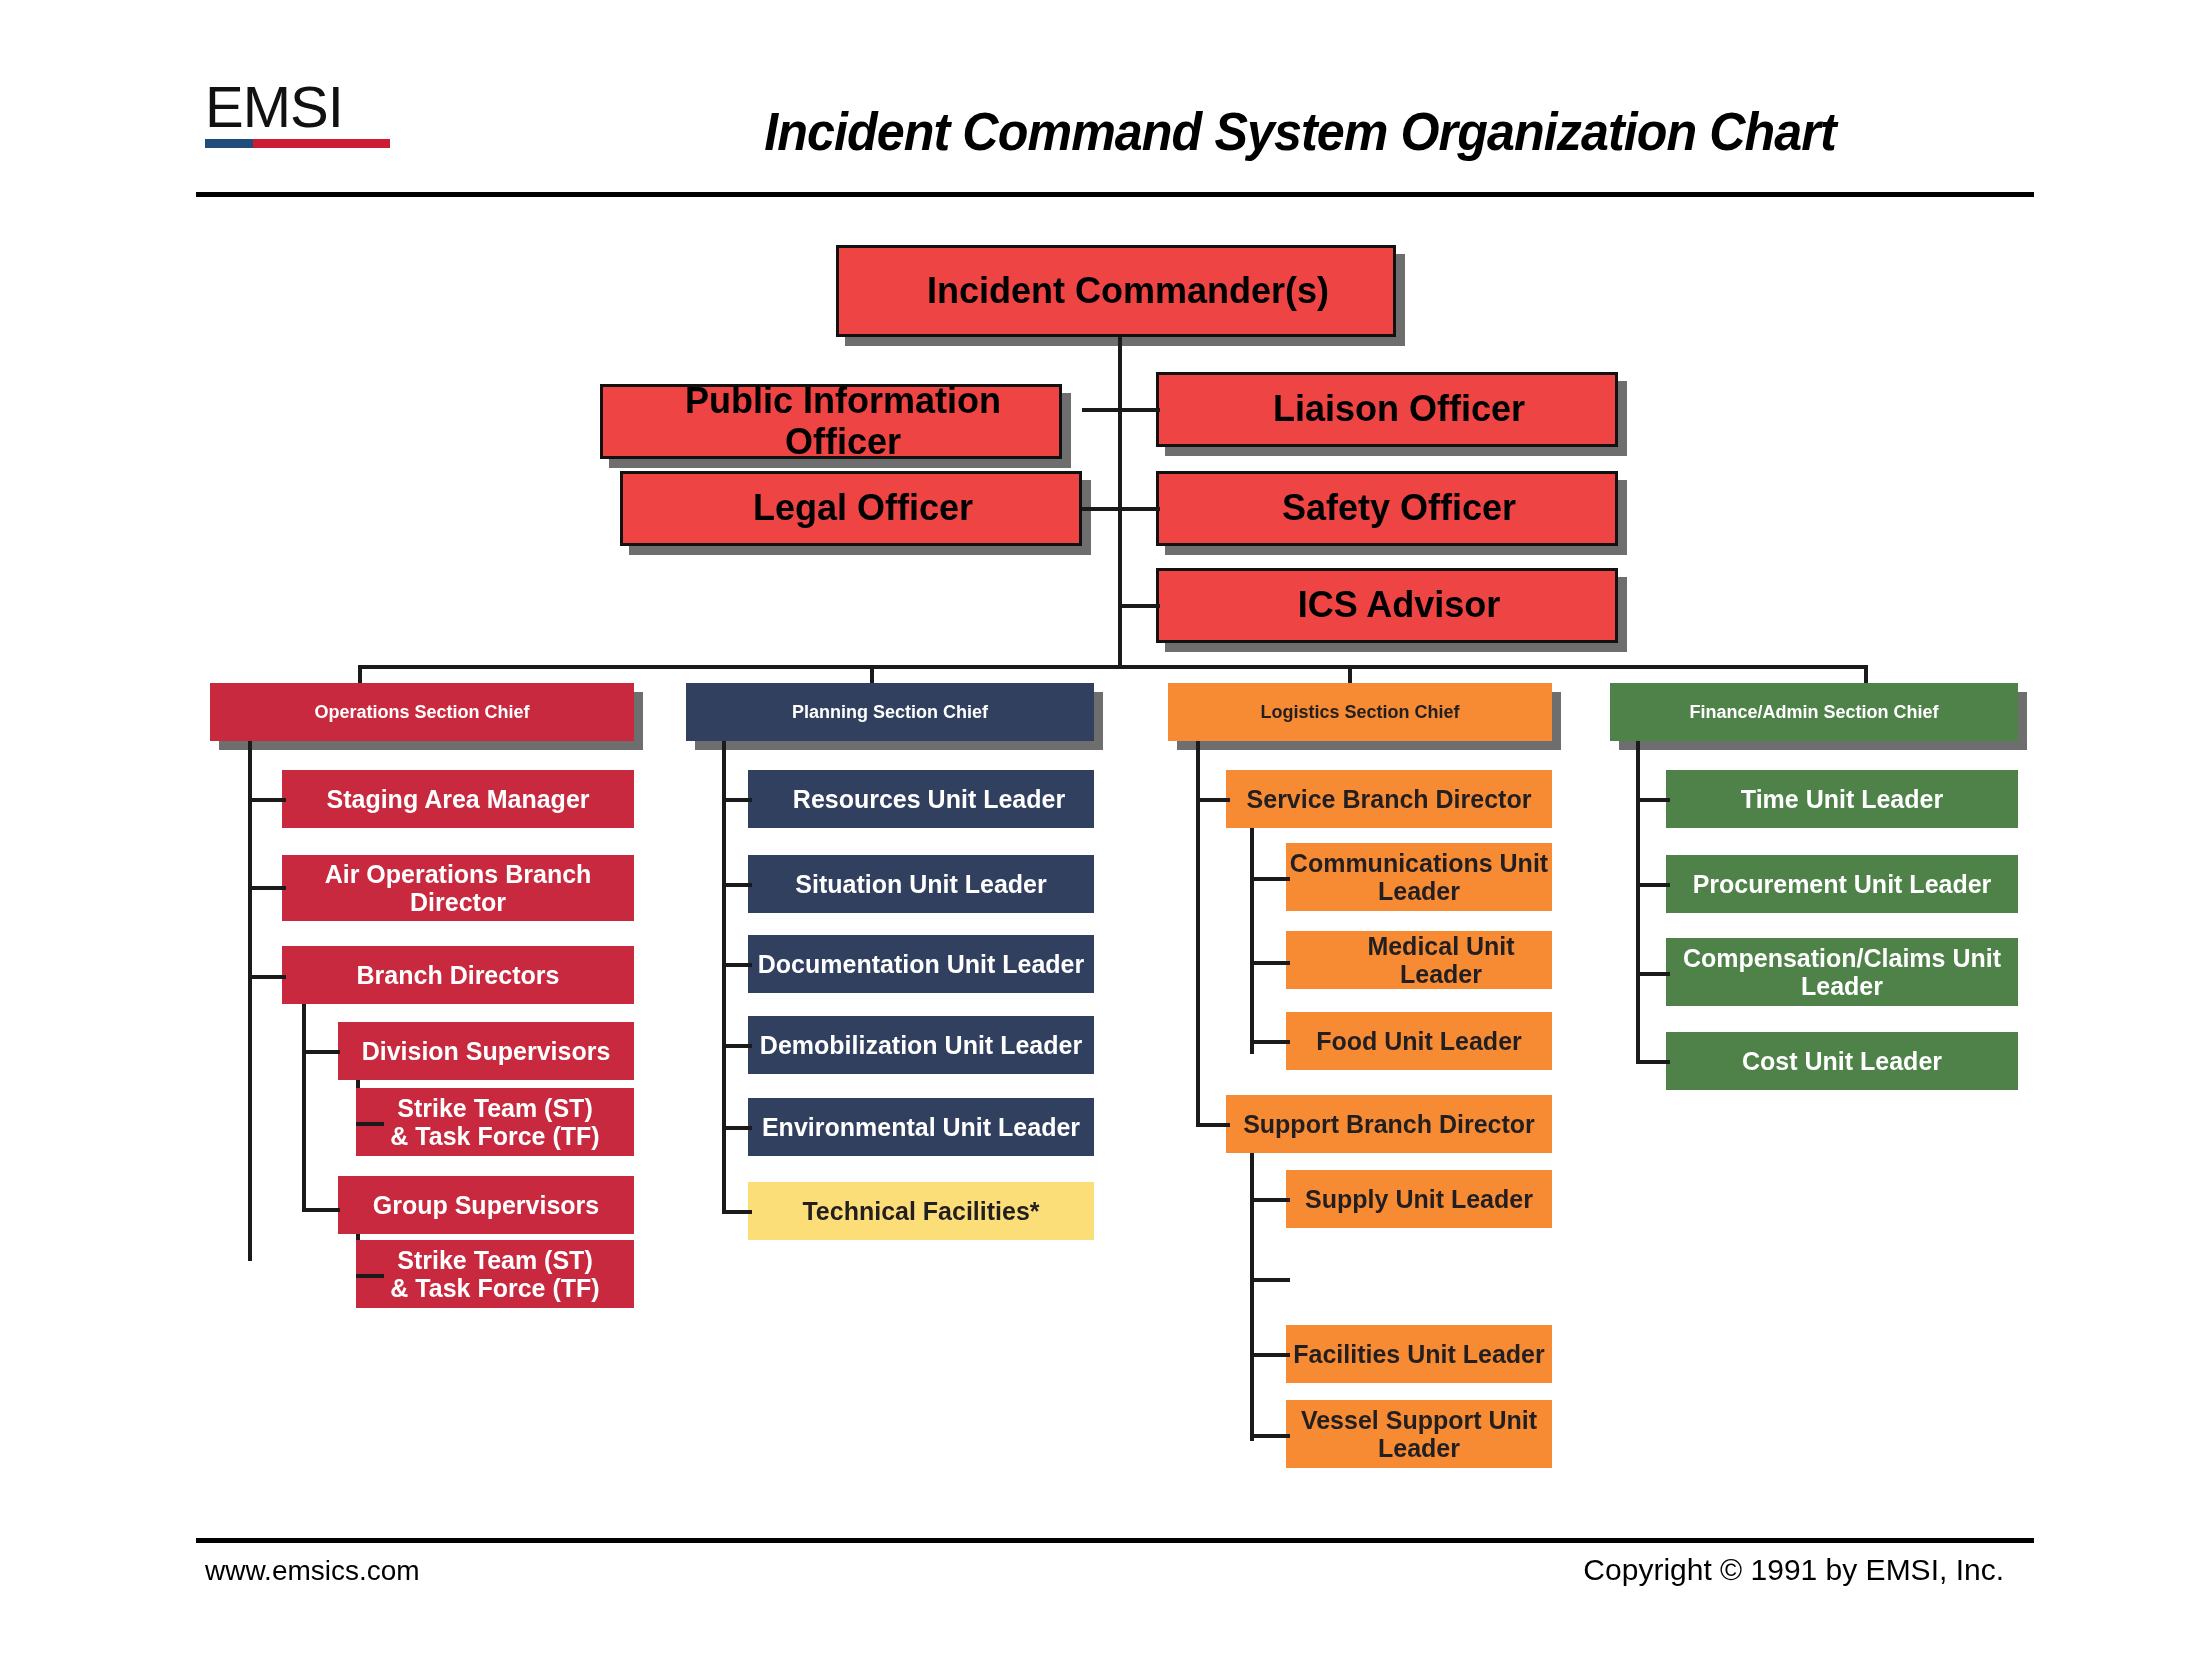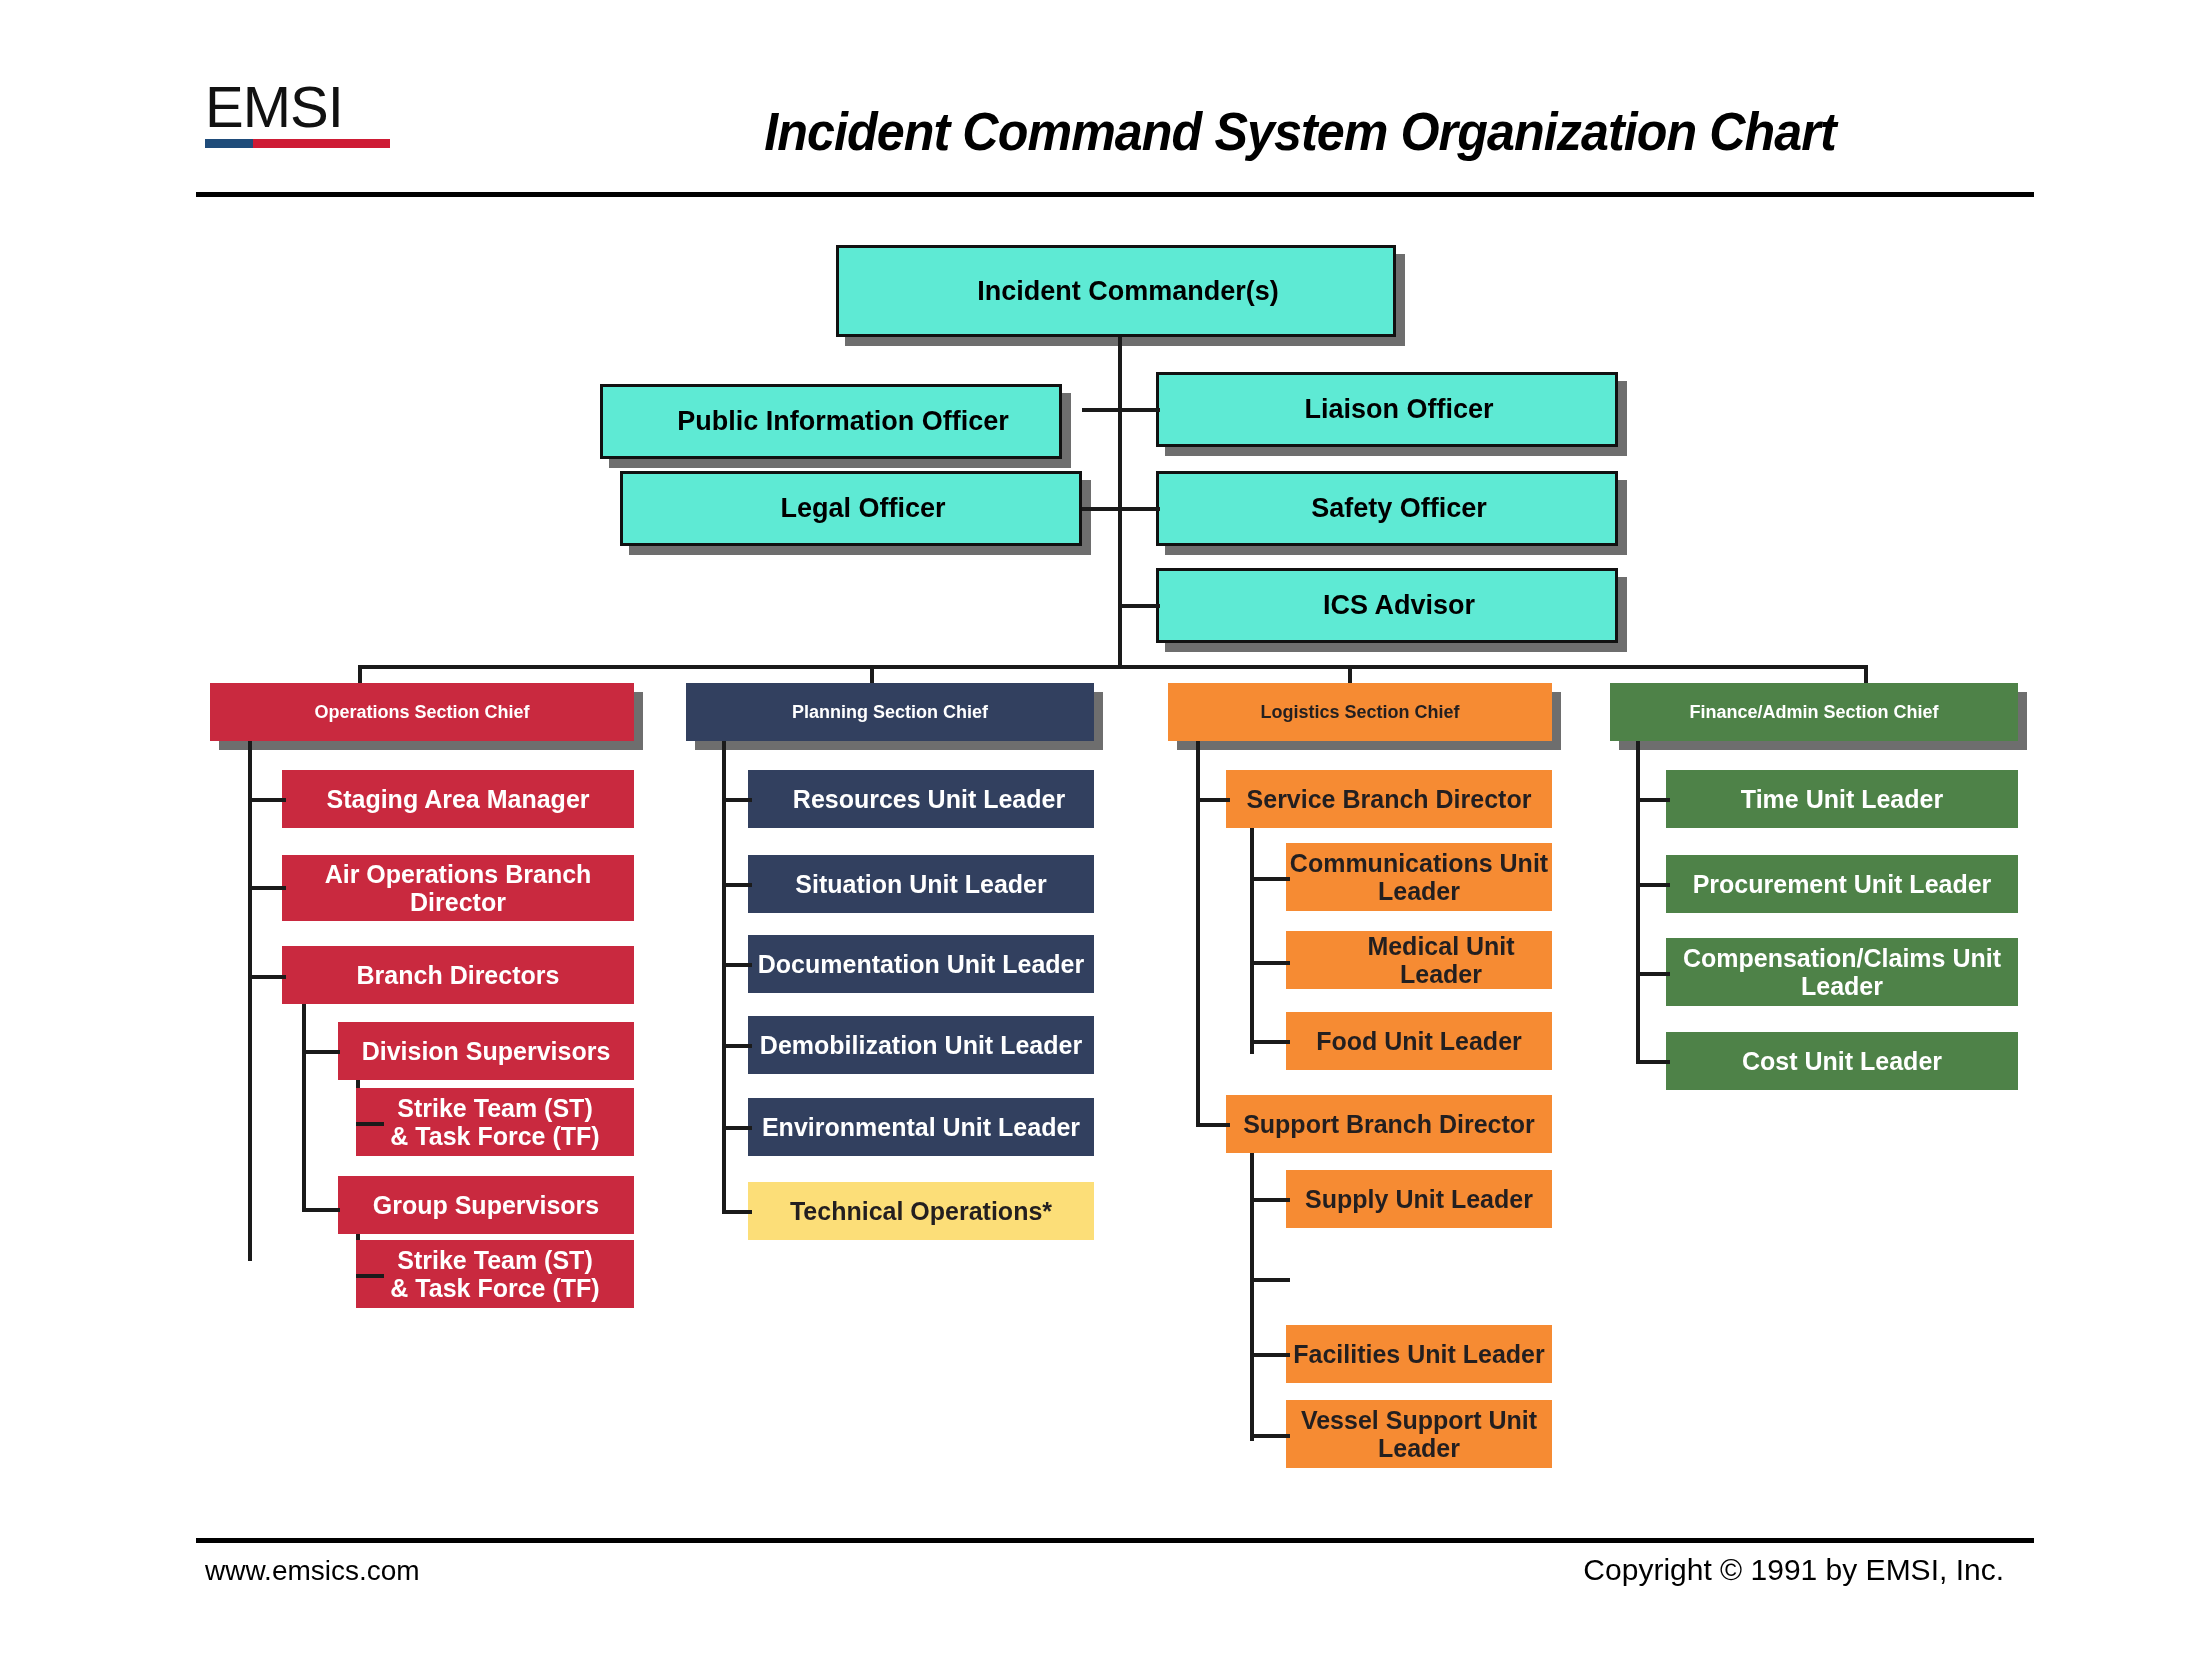--- a/index.html
+++ b/index.html
@@ -22,21 +22,21 @@
              transform:scaleX(.93);transform-origin:center;white-space:nowrap;}
   .head-rule{position:absolute;left:196px;top:192px;width:1838px;height:5px;background:#000;}
   .foot-rule{position:absolute;left:196px;top:1538px;width:1838px;height:5px;background:#000;}
   .foot-left{position:absolute;left:205px;top:1555px;font-size:28px;color:#000;}
   .foot-right{position:absolute;right:196px;top:1553px;font-size:30px;color:#000;}
 
   
   .box{position:absolute;box-sizing:border-box;display:flex;
        align-items:center;justify-content:center;text-align:center;
        font-weight:bold;line-height:1.12;}
-  .cmd{background:#5eead4;border:3px solid #111;color:#000;font-size:27px;
+  .cmd{background:#ef4444;border:3px solid #111;color:#000;font-size:36px;
        box-shadow:9px 9px 0 0 #6E6E6E;padding-left:24px;}
   .chief{color:#fff;font-size:18px;box-shadow:9px 9px 0 0 #6E6E6E;}
   .unit{font-size:25px;}
   .ops{background:#C9293F;color:#fff;}
   .plan{background:#32405F;color:#fff;}
   .logi{background:#F68B33;color:#231F20;}
   .fin{background:#4E8248;color:#fff;}
   .tech{background:#FCDE78;color:#231F20;}
 
   
@@ -128,21 +128,21 @@
 
   <div class="box unit plan" style="left:748px;top:935px;width:346px;height:58px;">Documentation Unit Leader</div>
   <div class="ln h" style="left:722px;top:963px;width:30px;"></div>
 
   <div class="box unit plan" style="left:748px;top:1016px;width:346px;height:58px;">Demobilization Unit Leader</div>
   <div class="ln h" style="left:722px;top:1044px;width:30px;"></div>
 
   <div class="box unit plan" style="left:748px;top:1098px;width:346px;height:58px;">Environmental Unit Leader</div>
   <div class="ln h" style="left:722px;top:1126px;width:30px;"></div>
 
-  <div class="box unit tech" style="left:748px;top:1182px;width:346px;height:58px;">Technical Operations*</div>
+  <div class="box unit tech" style="left:748px;top:1182px;width:346px;height:58px;">Technical Facilities*</div>
   <div class="ln h" style="left:722px;top:1210px;width:30px;"></div>
 
   <div class="box chief logi" style="left:1168px;top:683px;width:384px;height:58px;">Logistics Section Chief</div>
   <div class="ln v" style="left:1196px;top:741px;height:382px;"></div>
 
   <div class="box unit logi" style="left:1226px;top:770px;width:326px;height:58px;">Service Branch Director</div>
   <div class="ln h" style="left:1196px;top:798px;width:34px;"></div>
 
   <div class="ln v" style="left:1250px;top:828px;height:226px;"></div>
 

